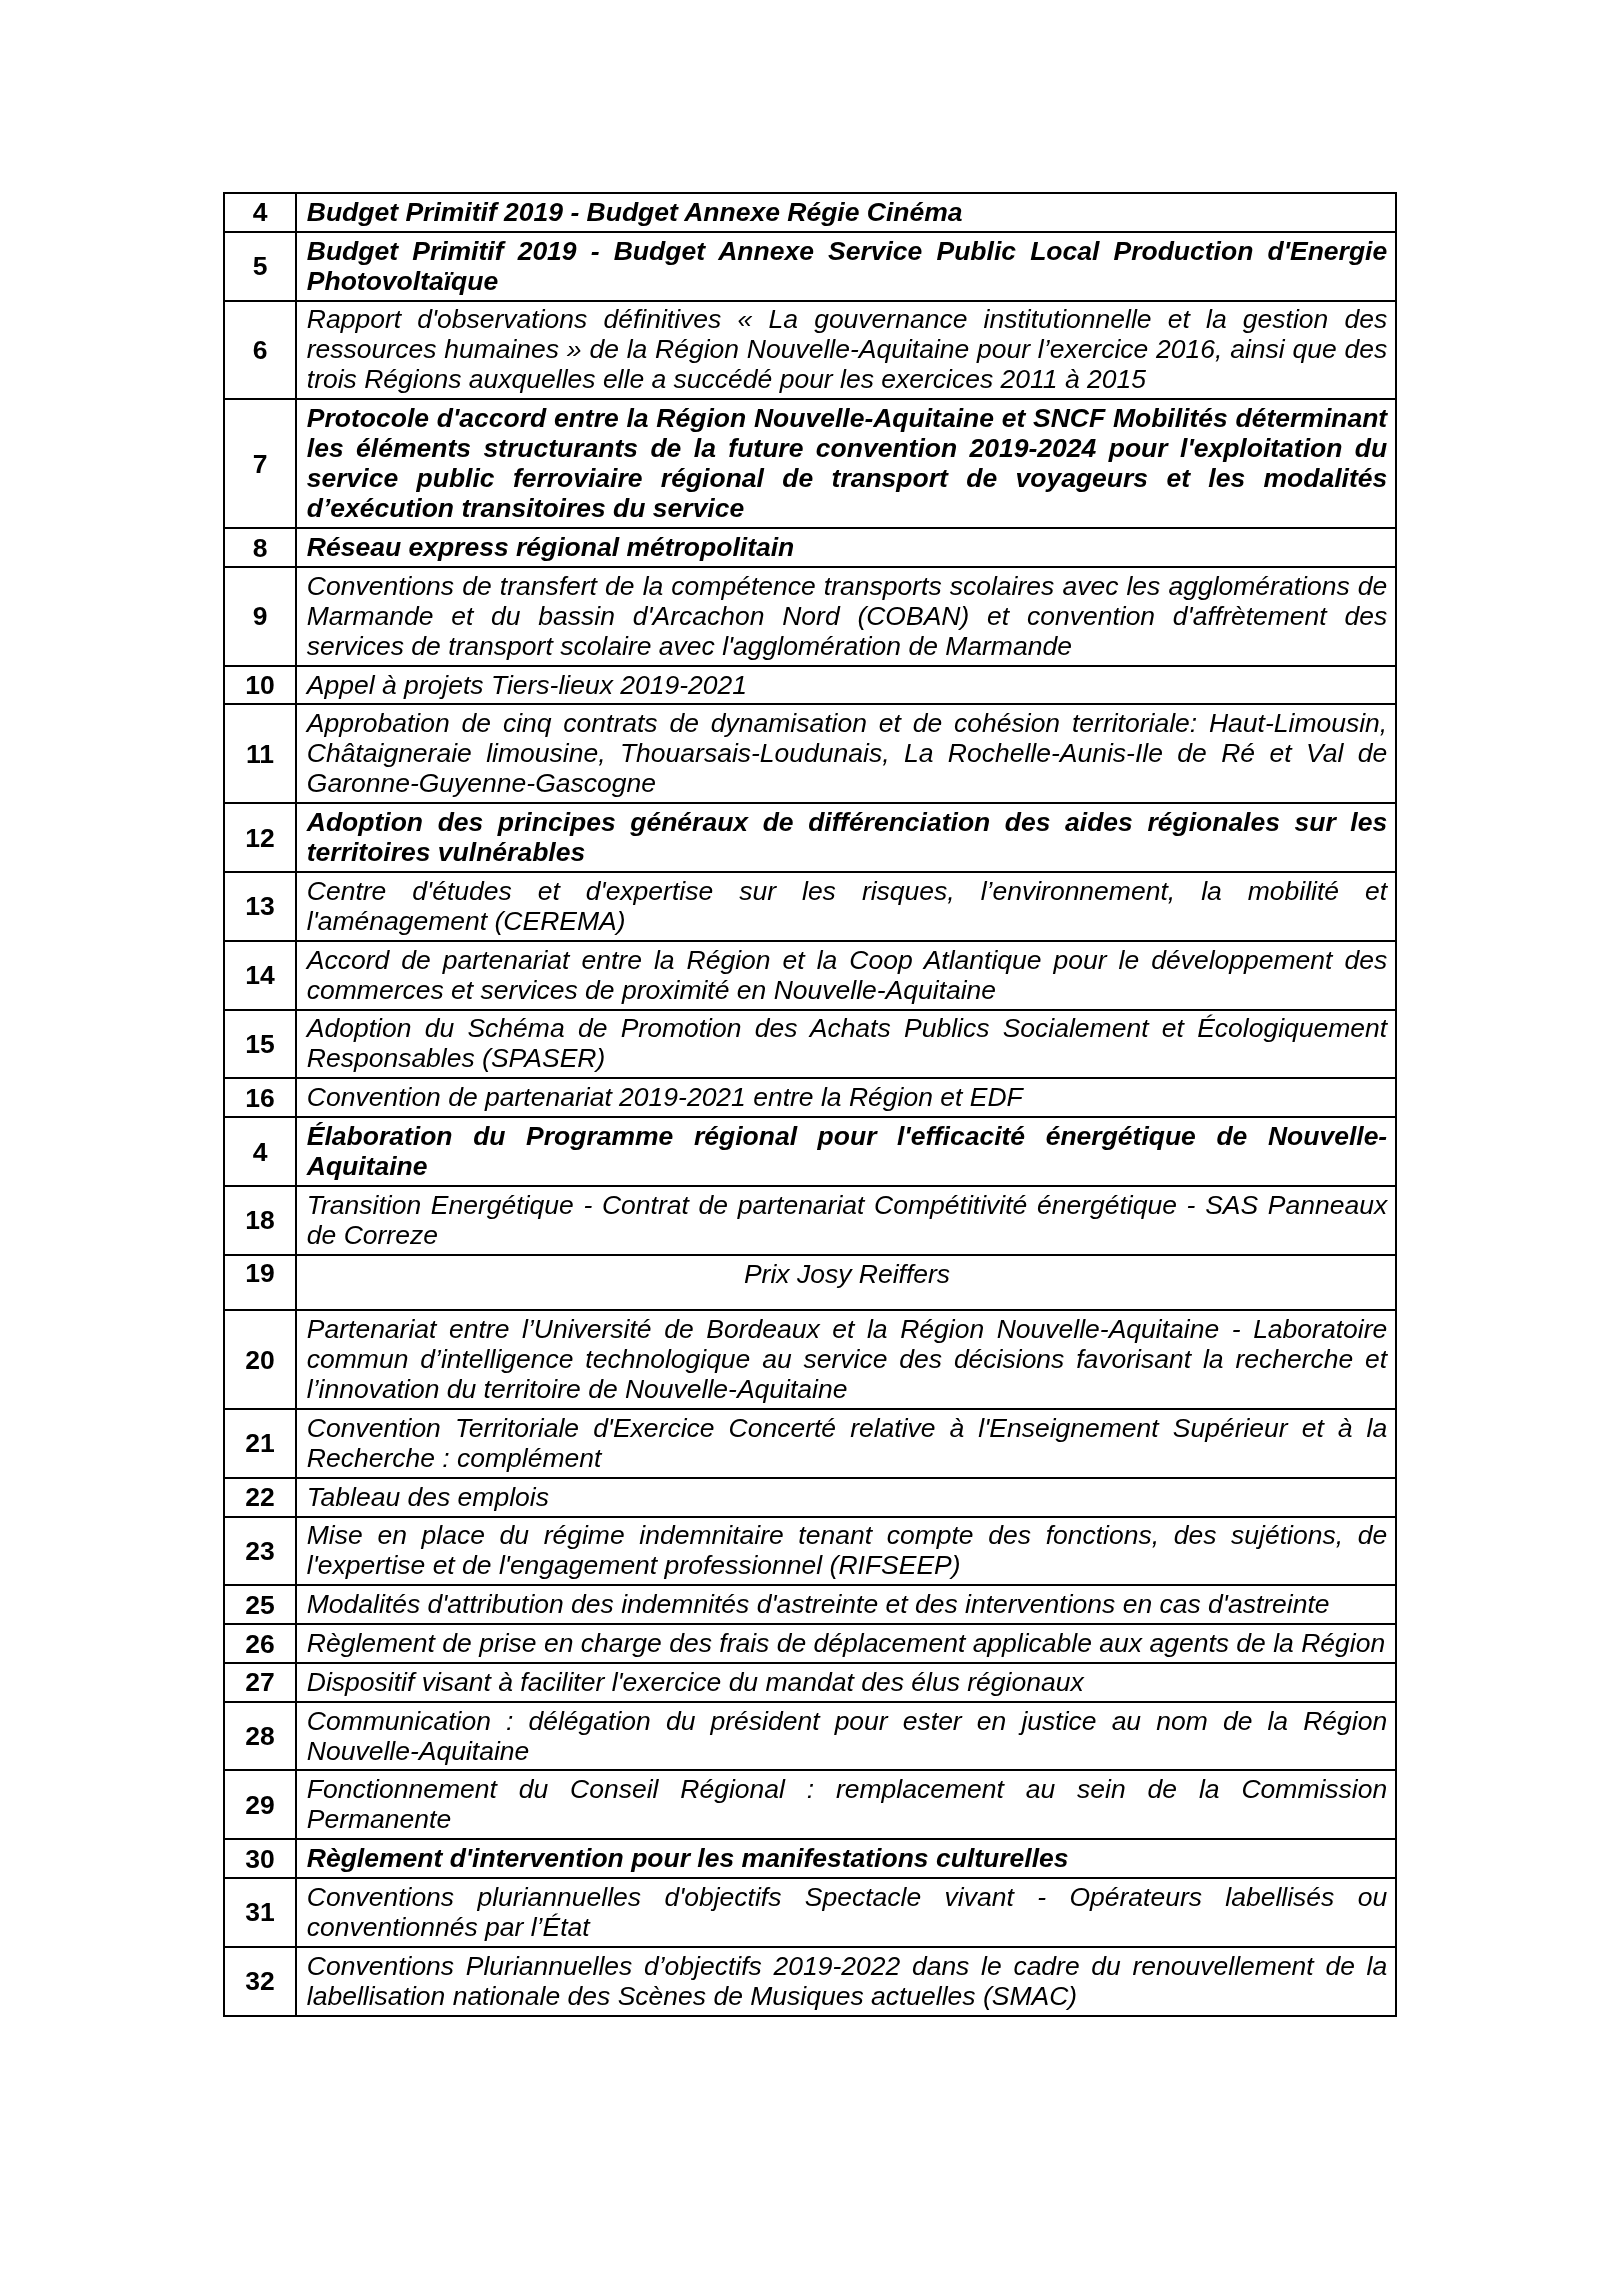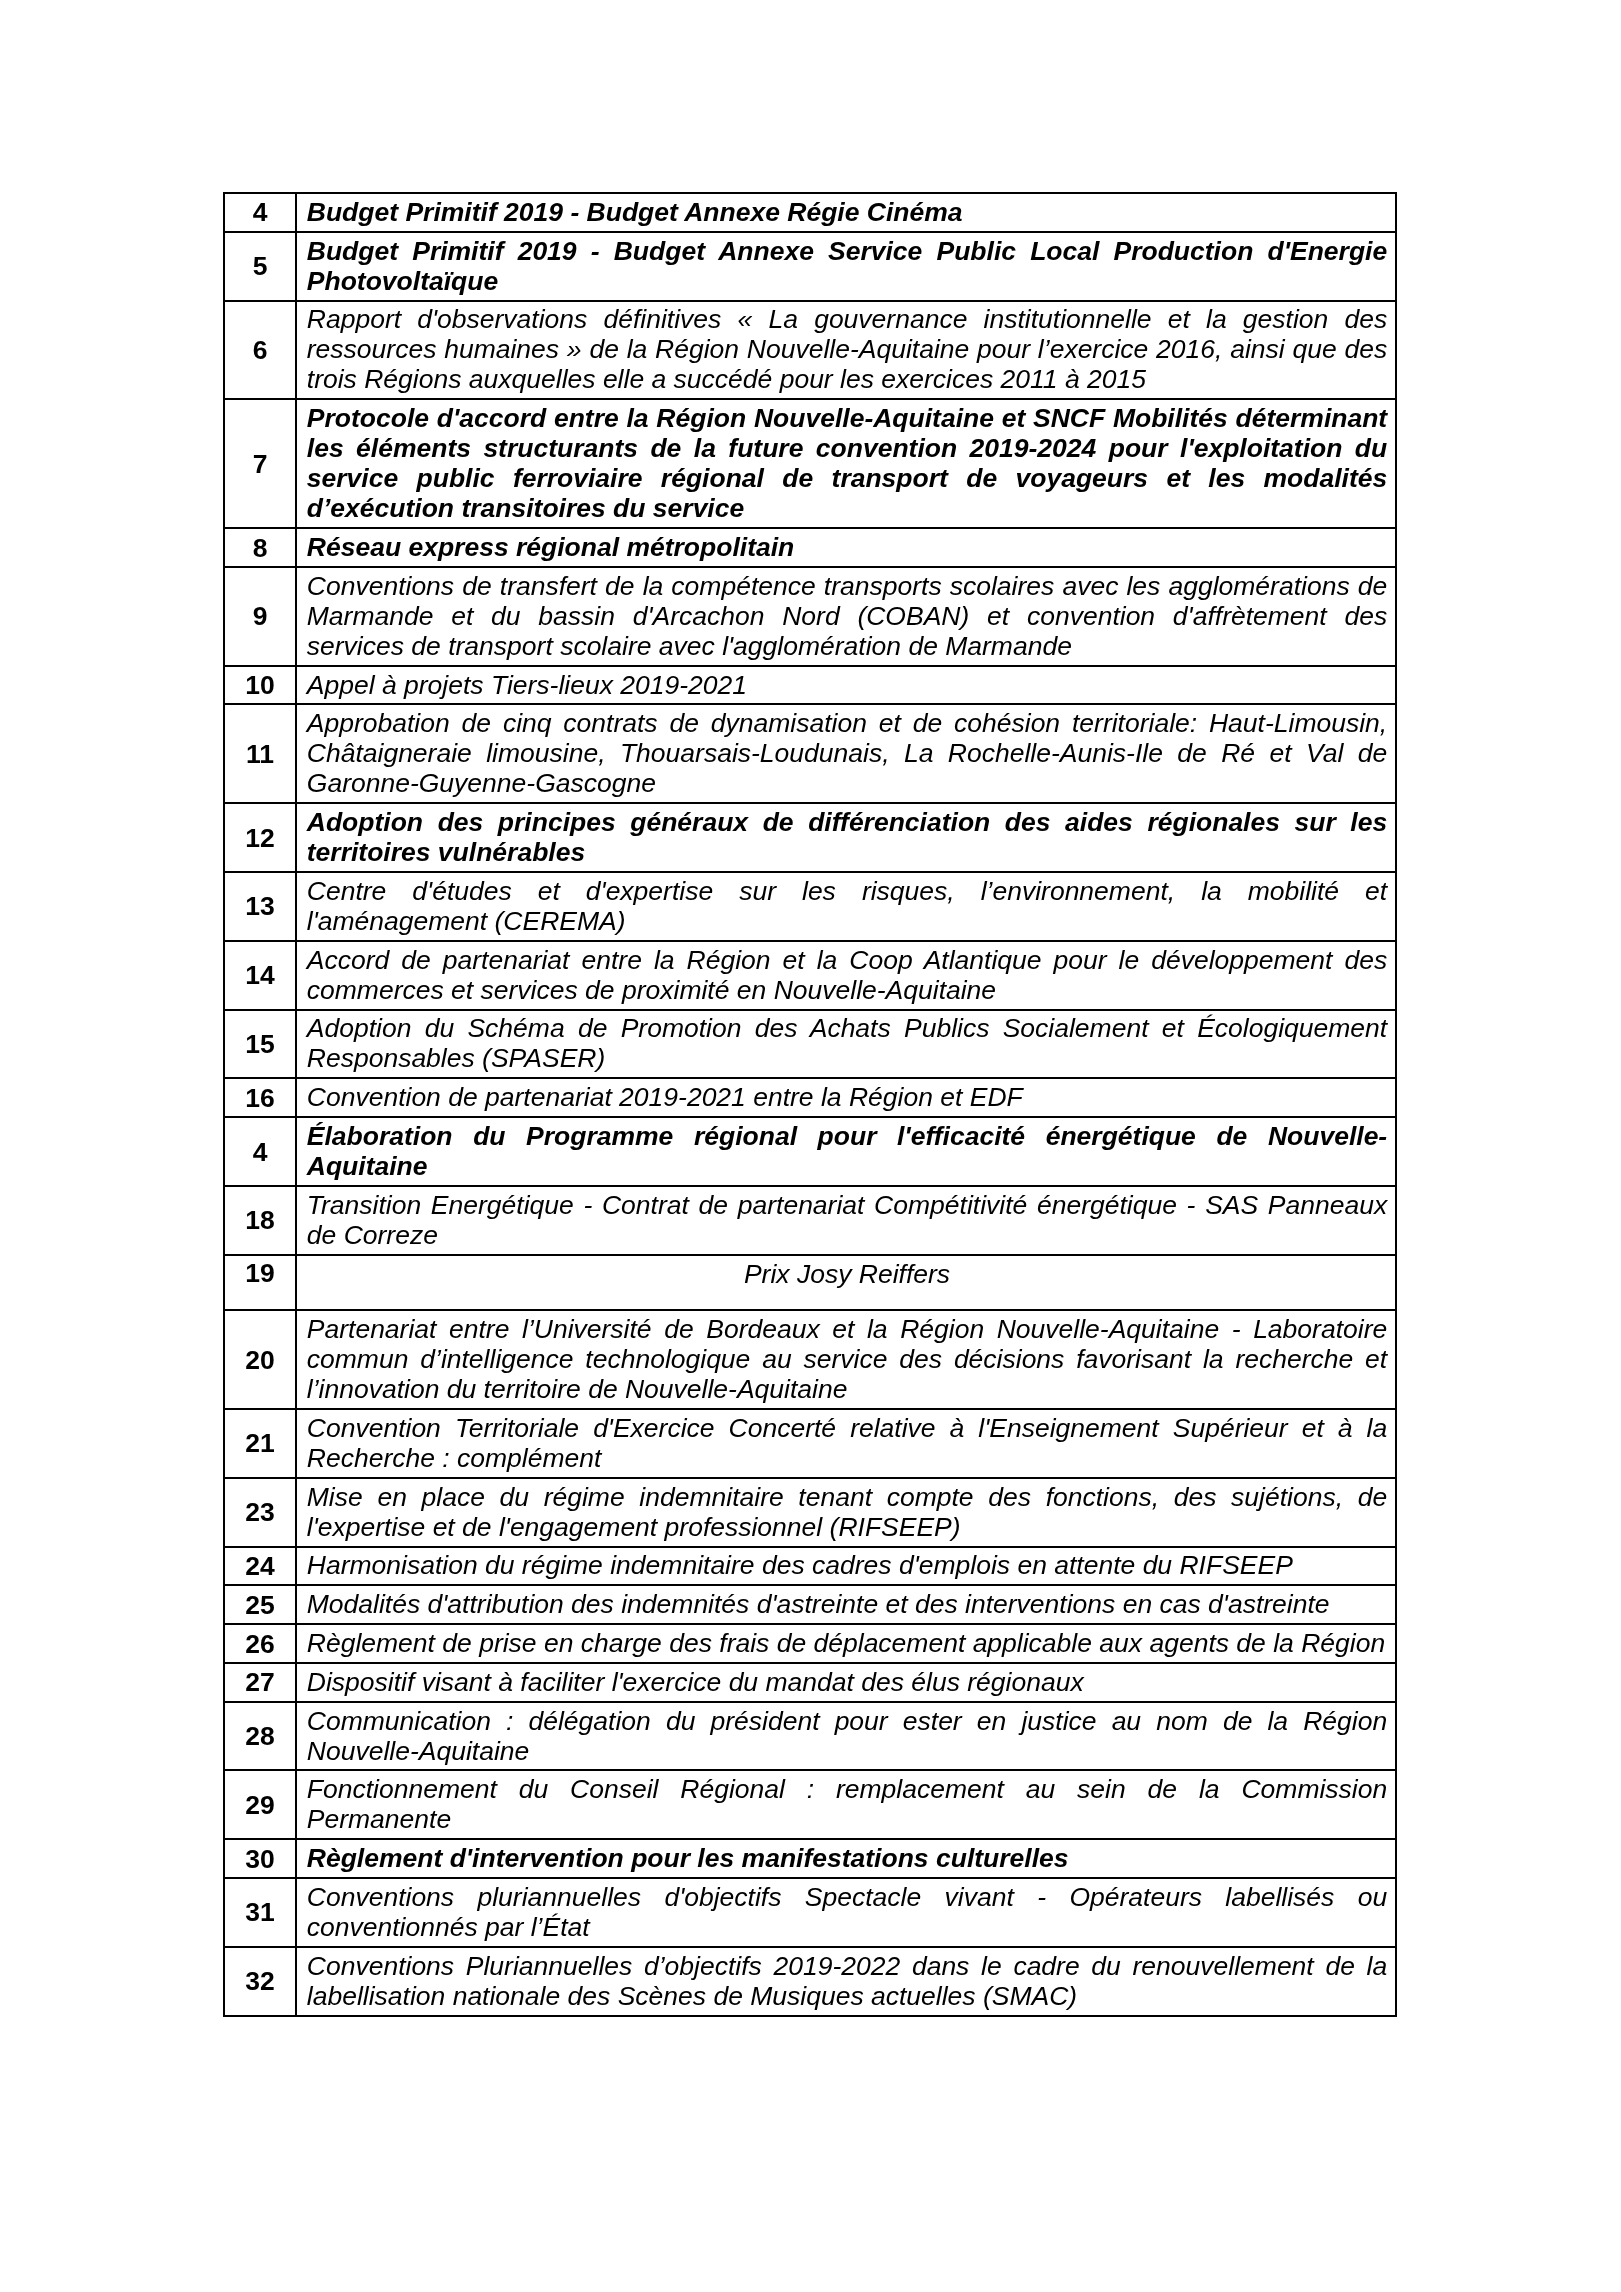--- a/index.html
+++ b/index.html
@@ -135,26 +135,26 @@
         </tr>
         <tr>
           <td class="num">20</td>
           <td class="desc">Partenariat entre l’Université de Bordeaux et la Région Nouvelle-Aquitaine - Laboratoire commun d’intelligence technologique au service des décisions favorisant la recherche et l’innovation du territoire de Nouvelle-Aquitaine</td>
         </tr>
         <tr>
           <td class="num">21</td>
           <td class="desc">Convention Territoriale d'Exercice Concerté relative à l'Enseignement Supérieur et à la Recherche : complément</td>
         </tr>
         <tr>
+          <td class="num">22</td>
+          <td class="desc">Tableau des emplois</td>
+        </tr>
+        <tr>
           <td class="num">23</td>
           <td class="desc">Mise en place du régime indemnitaire tenant compte des fonctions, des sujétions, de l'expertise et de l'engagement professionnel (RIFSEEP)</td>
-        </tr>
-        <tr>
-          <td class="num">24</td>
-          <td class="desc">Harmonisation du régime indemnitaire des cadres d'emplois en attente du RIFSEEP</td>
         </tr>
         <tr>
           <td class="num">25</td>
           <td class="desc">Modalités d'attribution des indemnités d'astreinte et des interventions en cas d'astreinte</td>
         </tr>
         <tr>
           <td class="num">26</td>
           <td class="desc">Règlement de prise en charge des frais de déplacement applicable aux agents de la Région</td>
         </tr>
         <tr>

